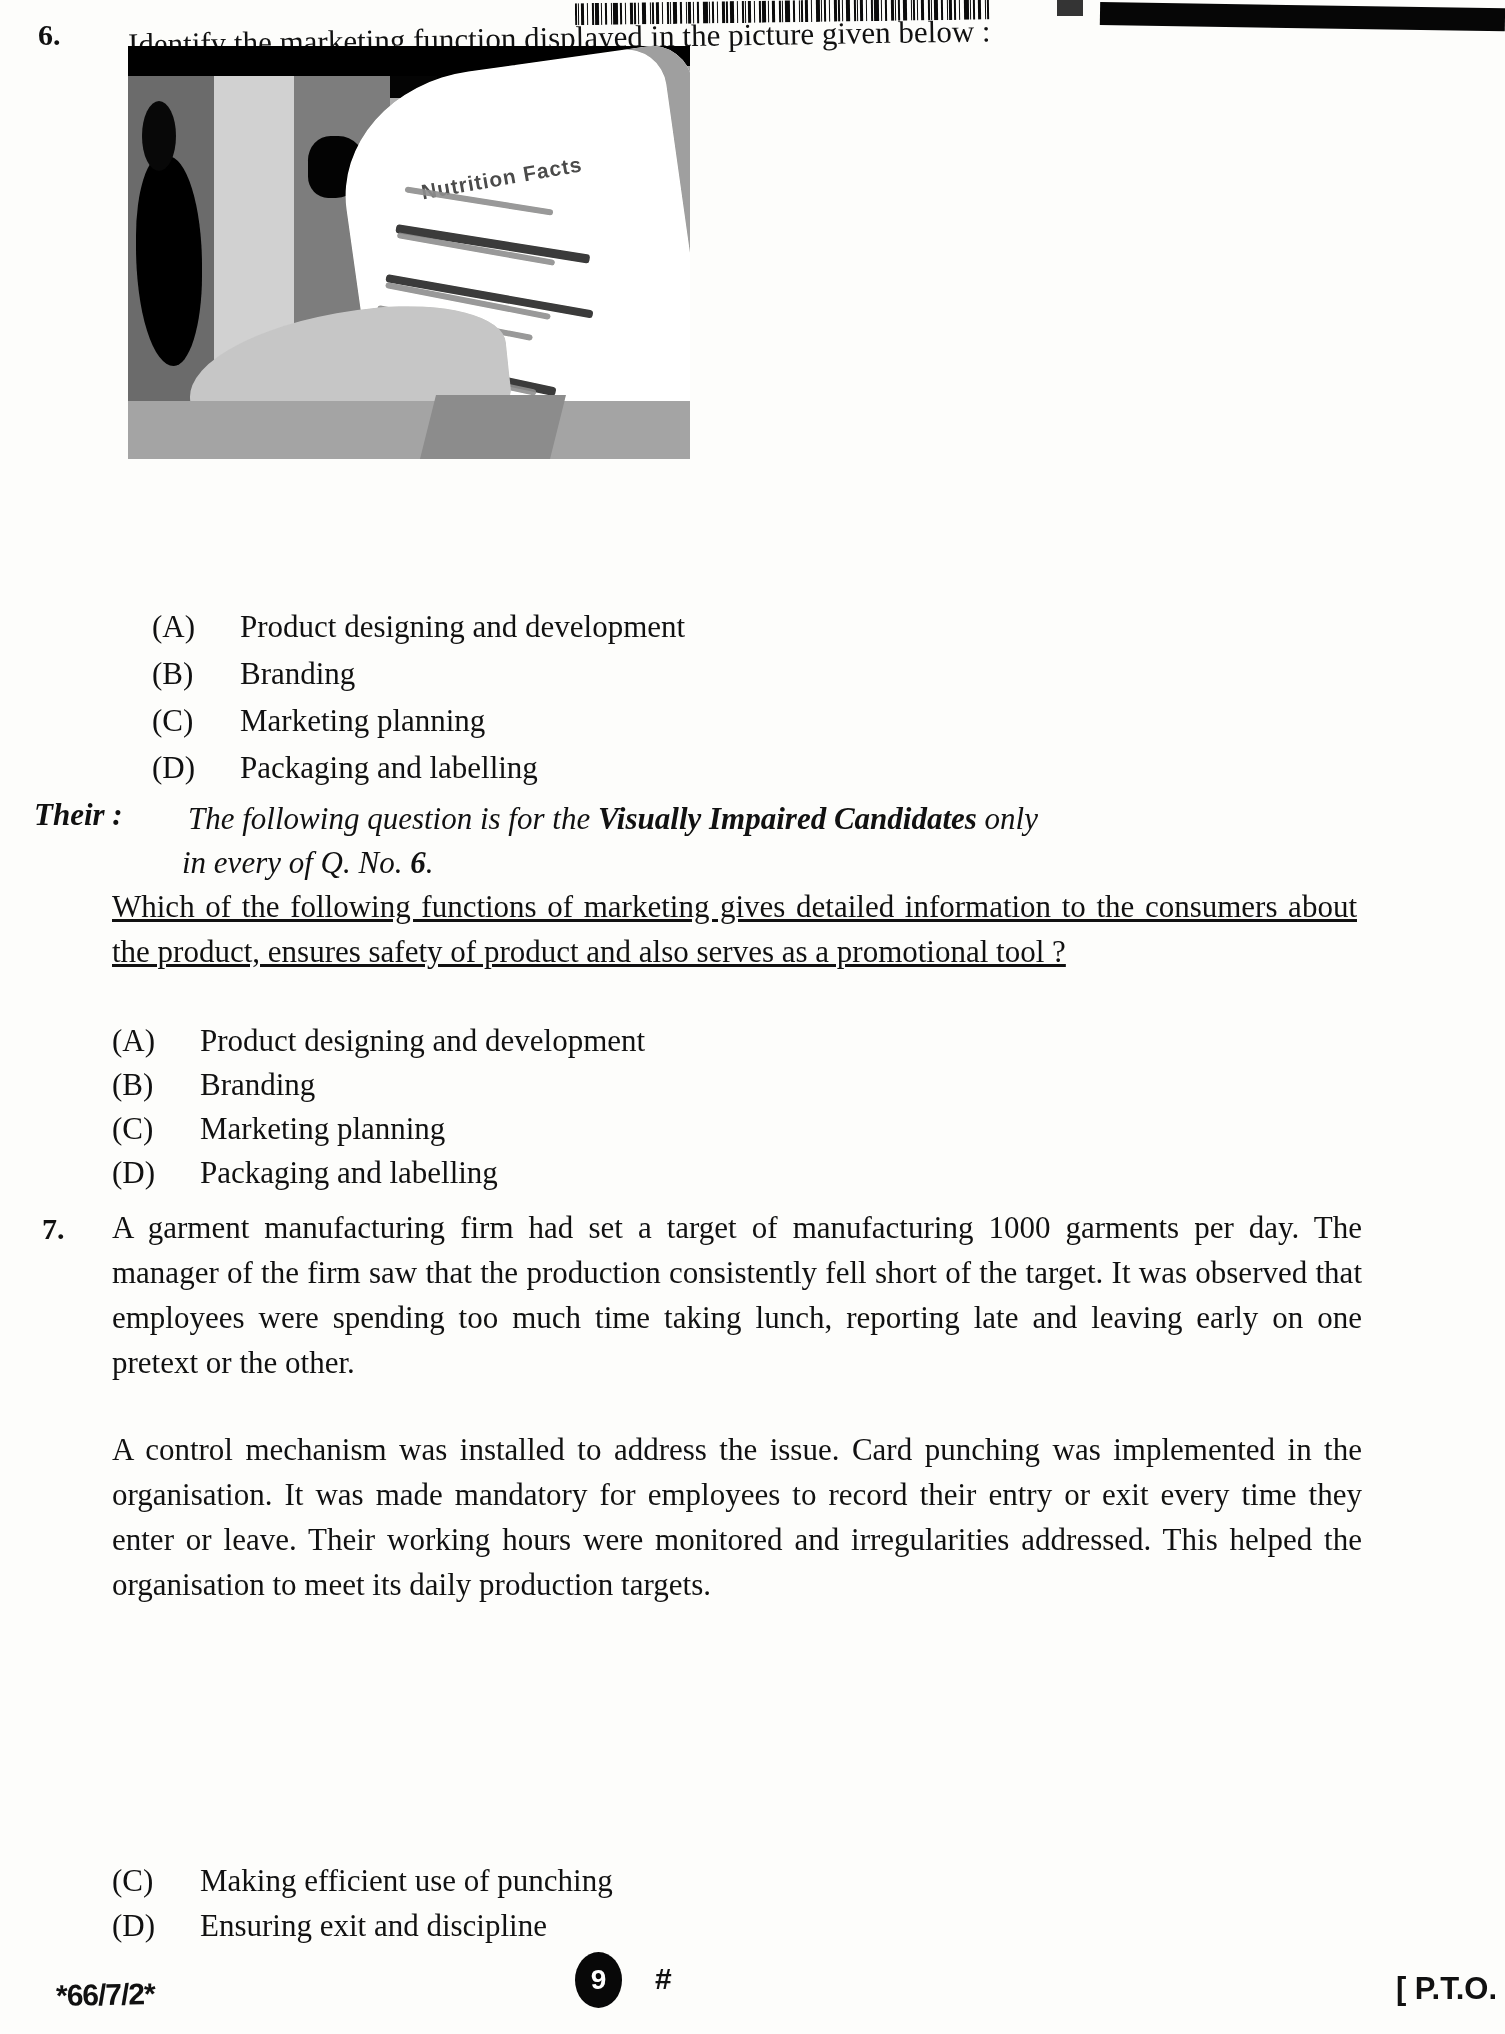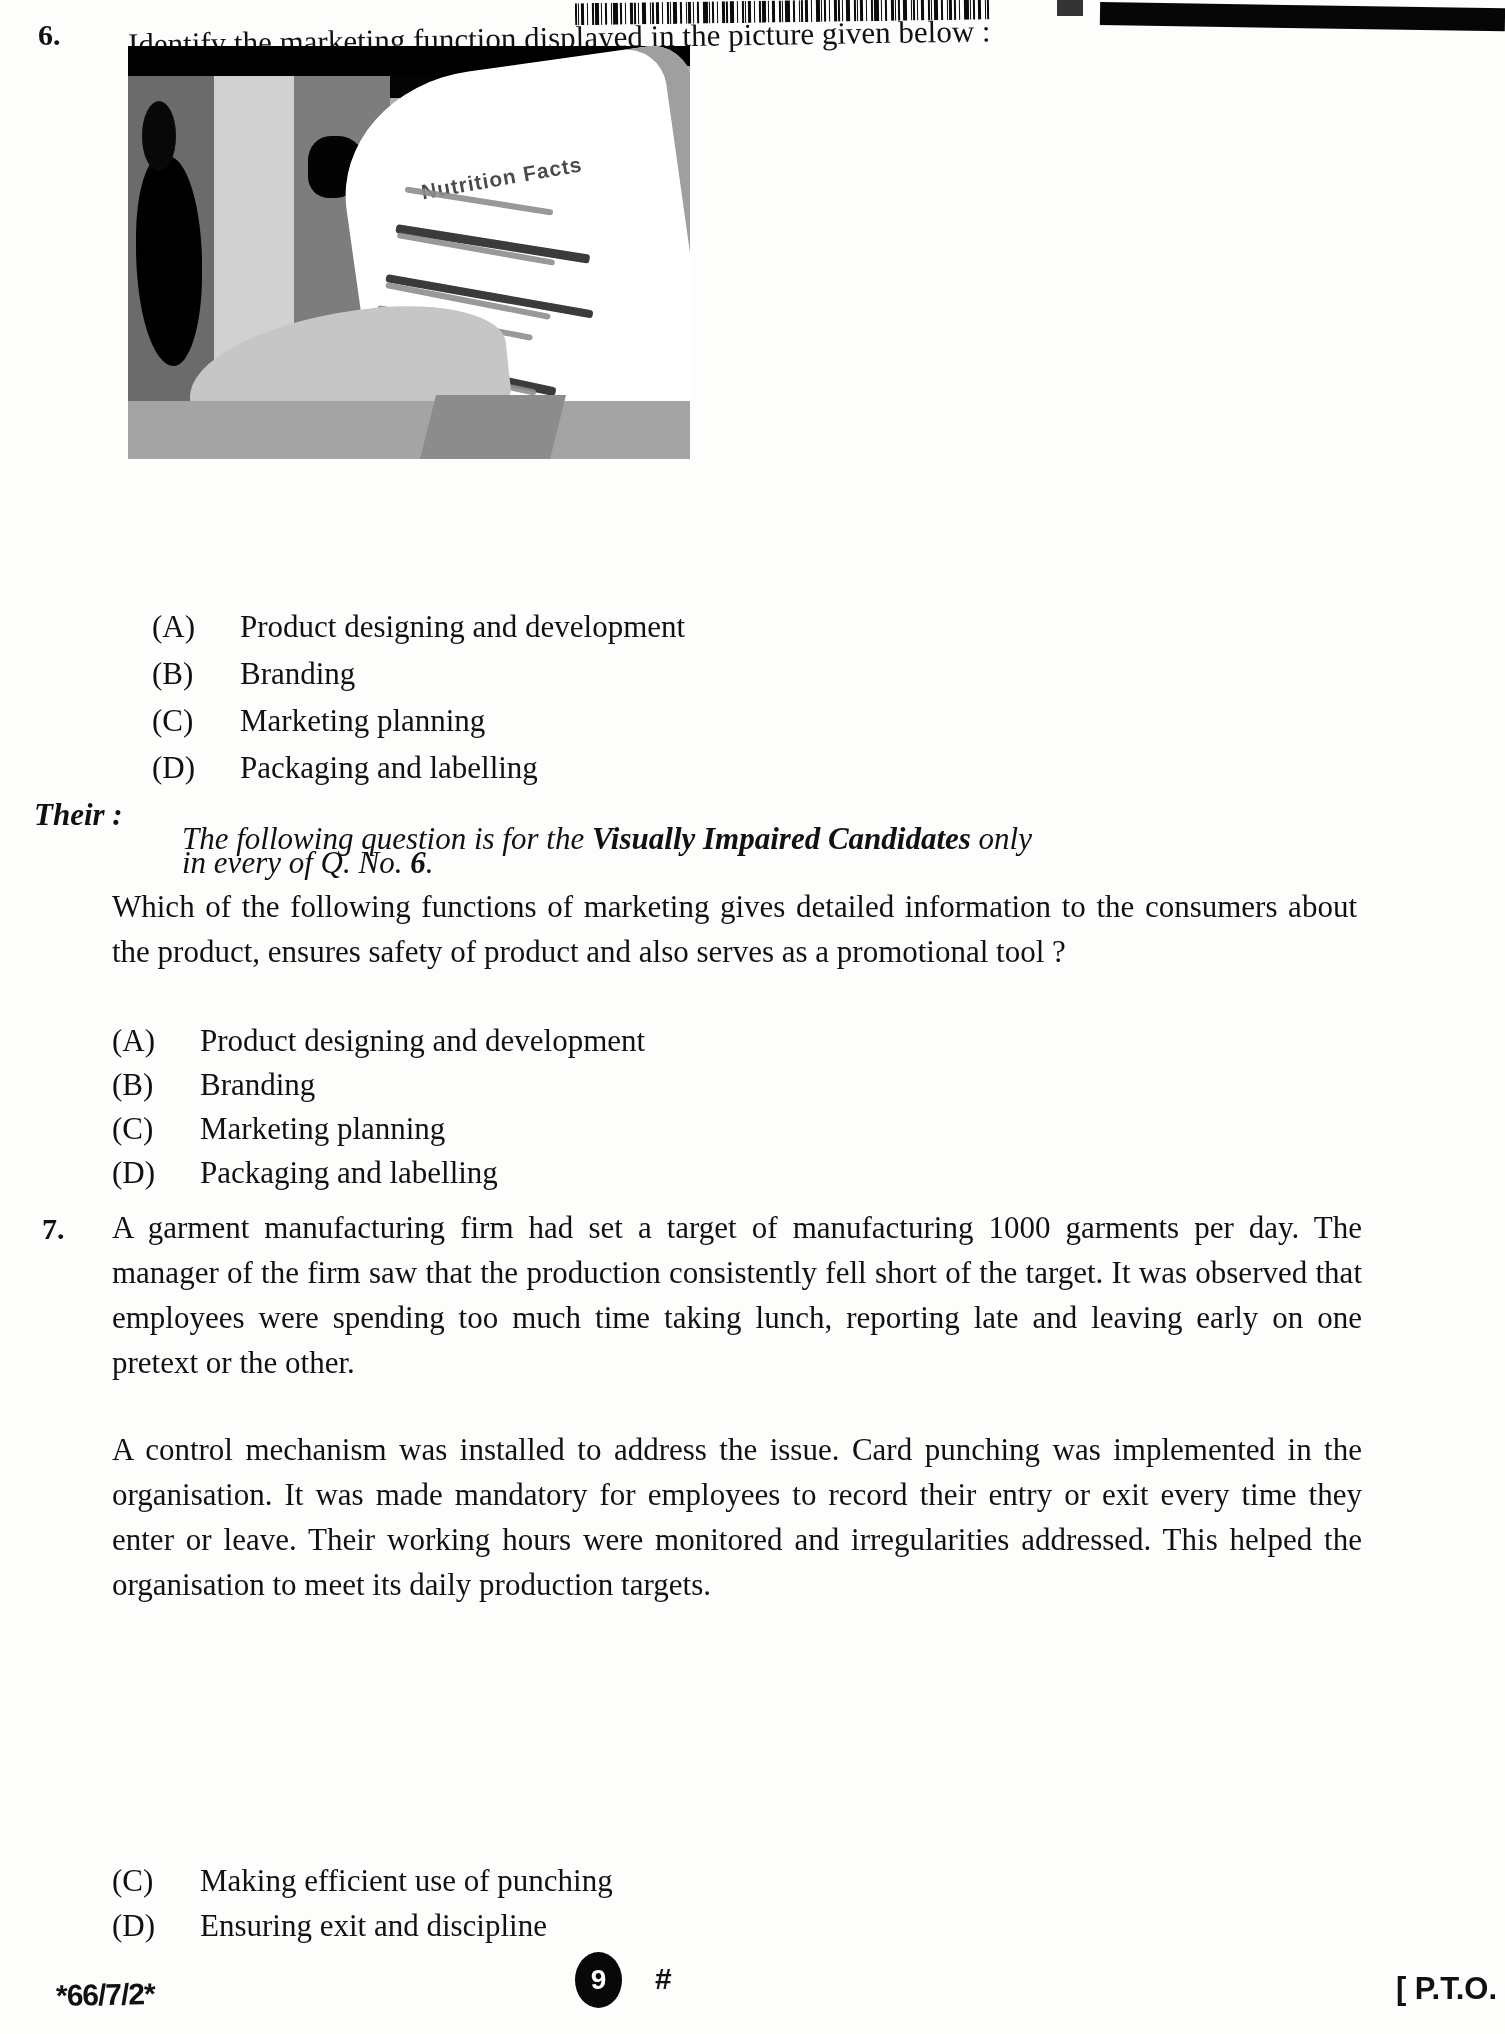--- a/index.html
+++ b/index.html
@@ -280,28 +280,28 @@
     <span class="opt-key">(B)</span><span>Branding</span>
   </div>
   <div class="opt-row" style="left:152px; top:702px;">
     <span class="opt-key">(C)</span><span>Marketing planning</span>
   </div>
   <div class="opt-row" style="left:152px; top:749px;">
     <span class="opt-key">(D)</span><span>Packaging and labelling</span>
   </div>
 
   <div class="note-label" style="left:34px; top:797px;">Their :</div>
-  <div class="note-body" style="left:182px; top:797px; width:940px;margin-top:20px;">
+  <div class="note-body" style="left:188px; top:797px; width:940px;">
     <span>The following question is for the </span><b>Visually Impaired Candidates</b><span> only</span>
   </div>
   <div class="note-body" style="left:182px; top:841px; width:940px;">
     <span>in every of Q. No. </span><b>6</b><span>.</span>
   </div>
 
-  <div class="qtext" style="left:112px; top:884px; width:1245px;">Which of the following functions of marketing gives detailed information to the consumers about the product, ensures safety of product and also serves as a promotional tool ?</div>
+  <div class="qtext" style="left:112px; top:884px; width:1245px;text-decoration:underline;">Which of the following functions of marketing gives detailed information to the consumers about the product, ensures safety of product and also serves as a promotional tool ?</div>
 
   <div class="opt-row" style="left:112px; top:1022px;">
     <span class="opt-key">(A)</span><span>Product designing and development</span>
   </div>
   <div class="opt-row" style="left:112px; top:1066px;">
     <span class="opt-key">(B)</span><span>Branding</span>
   </div>
   <div class="opt-row" style="left:112px; top:1110px;">
     <span class="opt-key">(C)</span><span>Marketing planning</span>
   </div>

